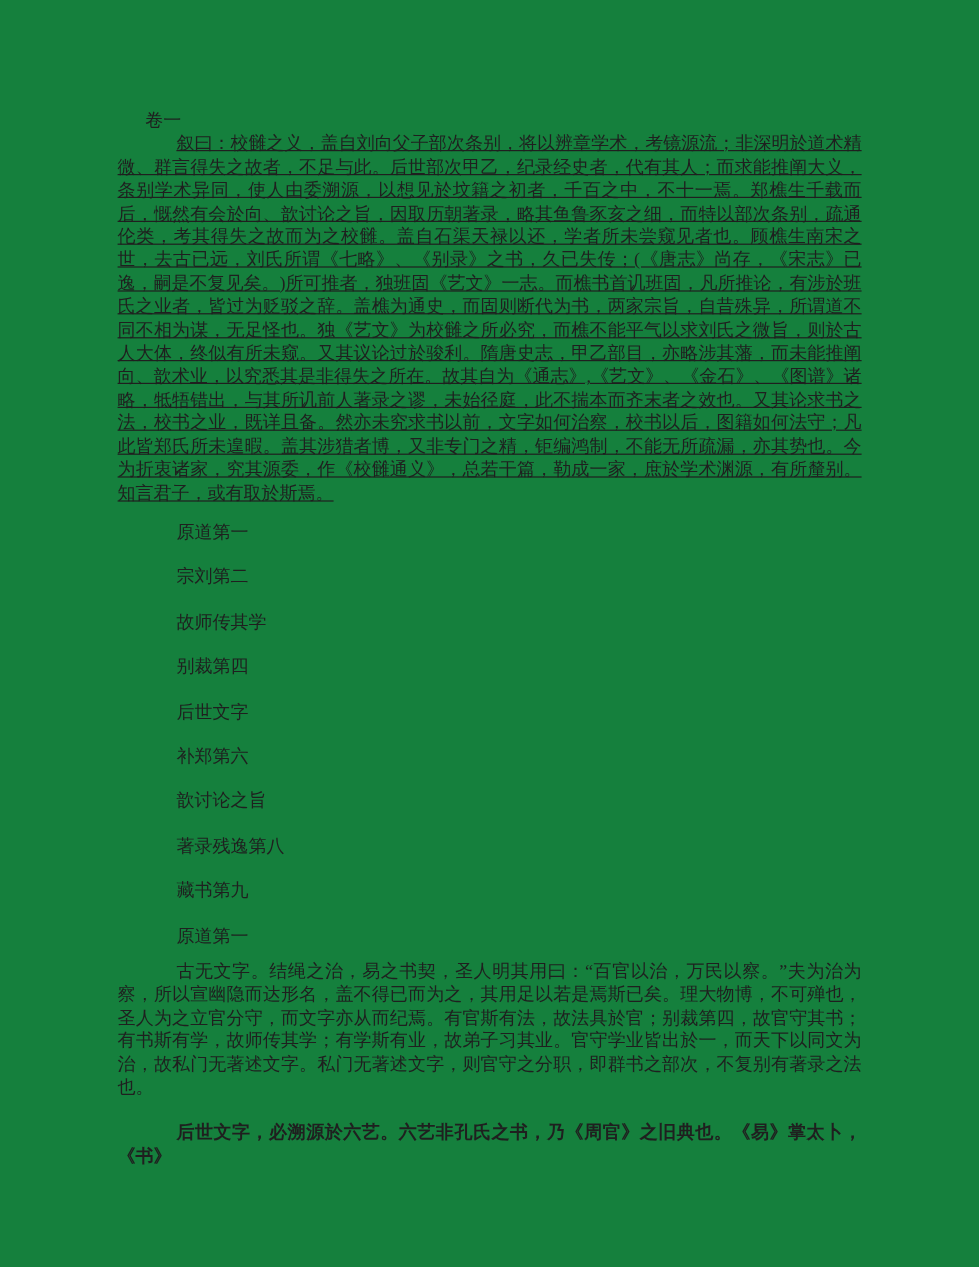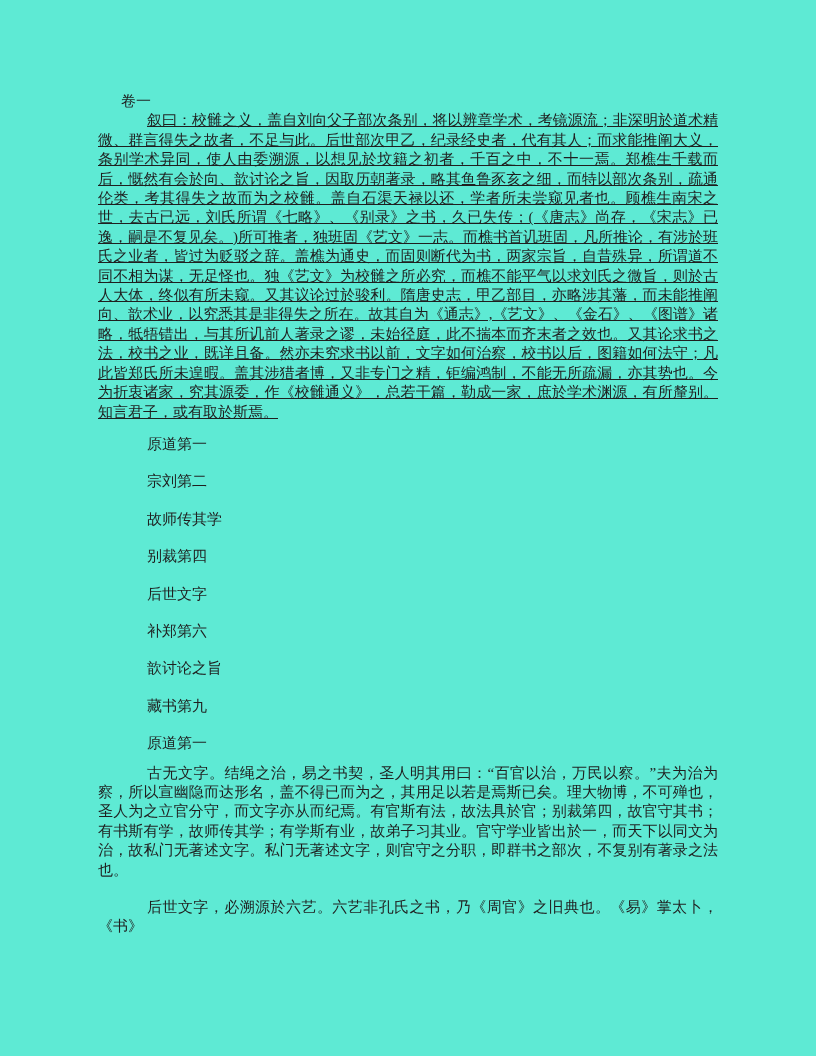--- a/index.html
+++ b/index.html
@@ -5,21 +5,21 @@
   html, body {
     margin: 0;
     padding: 0;
     background: #ffffff;
   }
   .page {
     position: relative;
     width: 816px;
     height: 1056px;
     margin: 0 auto;
-    background: #5eead4;
+    background: #15803d;
     box-sizing: border-box;
     padding: 92px 98px 40px 98px;
     font-family: "Liberation Serif", "DejaVu Serif", serif;
     font-size: 15px;
     line-height: 19.4px;
     color: #1f1f1f;
     overflow: hidden;
   }
   .volume-title {
     margin: 0;
@@ -51,39 +51,41 @@
   }
   .subsection-marker {
     margin: 0 0 18px 0;
     text-indent: 49px;
   }
   .last-para {
     margin: 0;
     text-align: justify;
     text-indent: 49px;
     word-break: break-all;
+    font-weight: bold;
   }
 </style>
 </head>
 <body>
 
 <div class="page">
 
   <div class="volume-title">卷一</div>
 
   <p class="para">叙曰：校雠之义，盖自刘向父子部次条别，将以辨章学术，考镜源流；非深明於道术精微、群言得失之故者，不足与此。后世部次甲乙，纪录经史者，代有其人；而求能推阐大义，条别学术异同，使人由委溯源，以想见於坟籍之初者，千百之中，不十一焉。郑樵生千载而后，慨然有会於向、歆讨论之旨，因取历朝著录，略其鱼鲁豕亥之细，而特以部次条别，疏通伦类，考其得失之故而为之校雠。盖自石渠天禄以还，学者所未尝窥见者也。顾樵生南宋之世，去古已远，刘氏所谓《七略》、《别录》之书，久已失传；(《唐志》尚存，《宋志》已逸，嗣是不复见矣。)所可推者，独班固《艺文》一志。而樵书首讥班固，凡所推论，有涉於班氏之业者，皆过为贬驳之辞。盖樵为通史，而固则断代为书，两家宗旨，自昔殊异，所谓道不同不相为谋，无足怪也。独《艺文》为校雠之所必究，而樵不能平气以求刘氏之微旨，则於古人大体，终似有所未窥。又其议论过於骏利。隋唐史志，甲乙部目，亦略涉其藩，而未能推阐向、歆术业，以究悉其是非得失之所在。故其自为《通志》,《艺文》、《金石》、《图谱》诸略，牴牾错出，与其所讥前人著录之谬，未始径庭，此不揣本而齐末者之效也。又其论求书之法，校书之业，既详且备。然亦未究求书以前，文字如何治察，校书以后，图籍如何法守；凡此皆郑氏所未遑暇。盖其涉猎者博，又非专门之精，钜编鸿制，不能无所疏漏，亦其势也。今为折衷诸家，究其源委，作《校雠通义》，总若干篇，勒成一家，庶於学术渊源，有所釐别。知言君子，或有取於斯焉。</p>
 
   <div class="toc">
     <div class="toc-item">原道第一</div>
     <div class="toc-item">宗刘第二</div>
     <div class="toc-item">故师传其学</div>
     <div class="toc-item">别裁第四</div>
     <div class="toc-item">后世文字</div>
     <div class="toc-item">补郑第六</div>
     <div class="toc-item">歆讨论之旨</div>
+    <div class="toc-item">著录残逸第八</div>
     <div class="toc-item">藏书第九</div>
   </div>
 
   <div class="section-heading">原道第一</div>
 
   <p class="body-para">古无文字。结绳之治，易之书契，圣人明其用曰：“百官以治，万民以察。”夫为治为察，所以宣幽隐而达形名，盖不得已而为之，其用足以若是焉斯已矣。理大物博，不可殚也，圣人为之立官分守，而文字亦从而纪焉。有官斯有法，故法具於官；别裁第四，故官守其书；有书斯有学，故师传其学；有学斯有业，故弟子习其业。官守学业皆出於一，而天下以同文为治，故私门无著述文字。私门无著述文字，则官守之分职，即群书之部次，不复别有著录之法也。</p>
 
 
   <p class="last-para">后世文字，必溯源於六艺。六艺非孔氏之书，乃《周官》之旧典也。《易》掌太卜，《书》</p>
 

